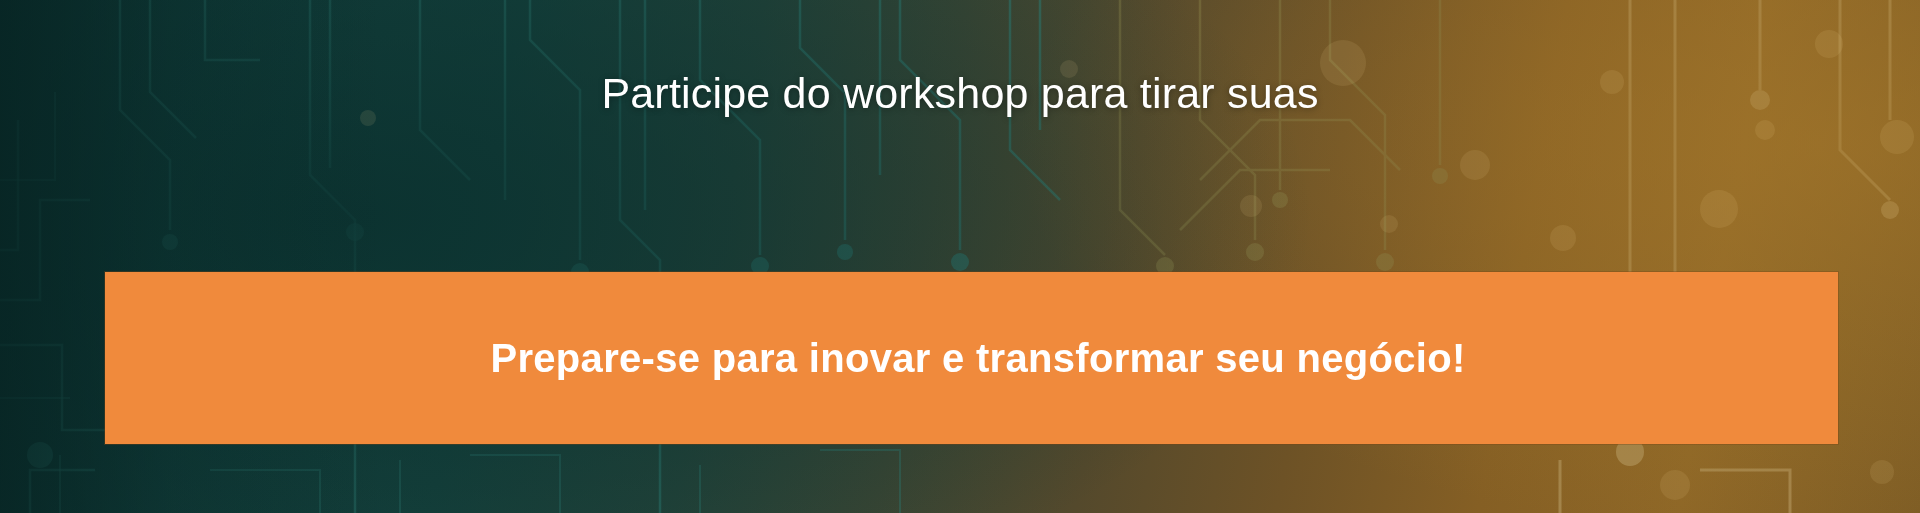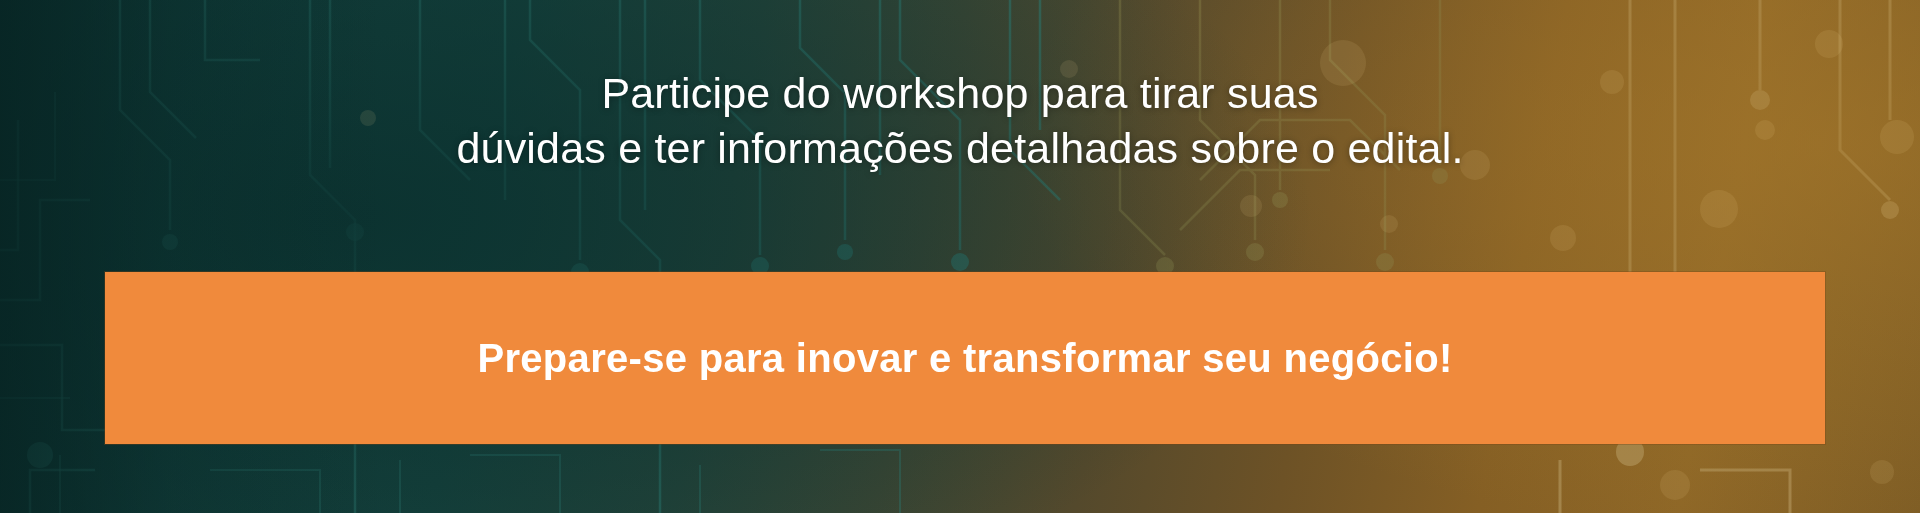--- a/index.html
+++ b/index.html
@@ -96,20 +96,21 @@
     width: 1720px;
     height: 172px;
     background: #f08a3c;
     border: 0;
     border-radius: 0;
     display: flex;
     align-items: center;
     justify-content: center;
     cursor: pointer;
     box-shadow: 0 0 0 1px rgba(120,70,20,0.35);
+    padding-left: 13px;
   }
   .cta-label {
     color: #ffffff;
     font-size: 40px;
     font-weight: 700;
     letter-spacing: 0.3px;
     text-align: center;
     white-space: nowrap;
     font-family: "Liberation Sans", sans-serif;
   }
@@ -211,20 +212,19 @@
     <span style="left:1550px; top:225px; width:26px; height:26px;"></span>
     <span style="left:1755px; top:120px; width:20px; height:20px;"></span>
     <span style="left:1060px; top:60px;  width:18px; height:18px;"></span>
     <span style="left:1660px; top:470px; width:30px; height:30px;"></span>
     <span style="left:1870px; top:460px; width:24px; height:24px;"></span>
     <span style="left:360px;  top:110px; width:16px; height:16px;"></span>
   </div>
 
   <div class="headline">
     <span class="line">Participe do workshop para tirar suas</span>
-    <span class="line">dúvidas e ter informações detalhadas sobre o edital.</span>
   </div>
 
   <div class="cta">
     <span class="cta-label">Prepare-se para inovar e transformar seu negócio!</span>
   </div>
 
 </div>
 
 </body></html>

